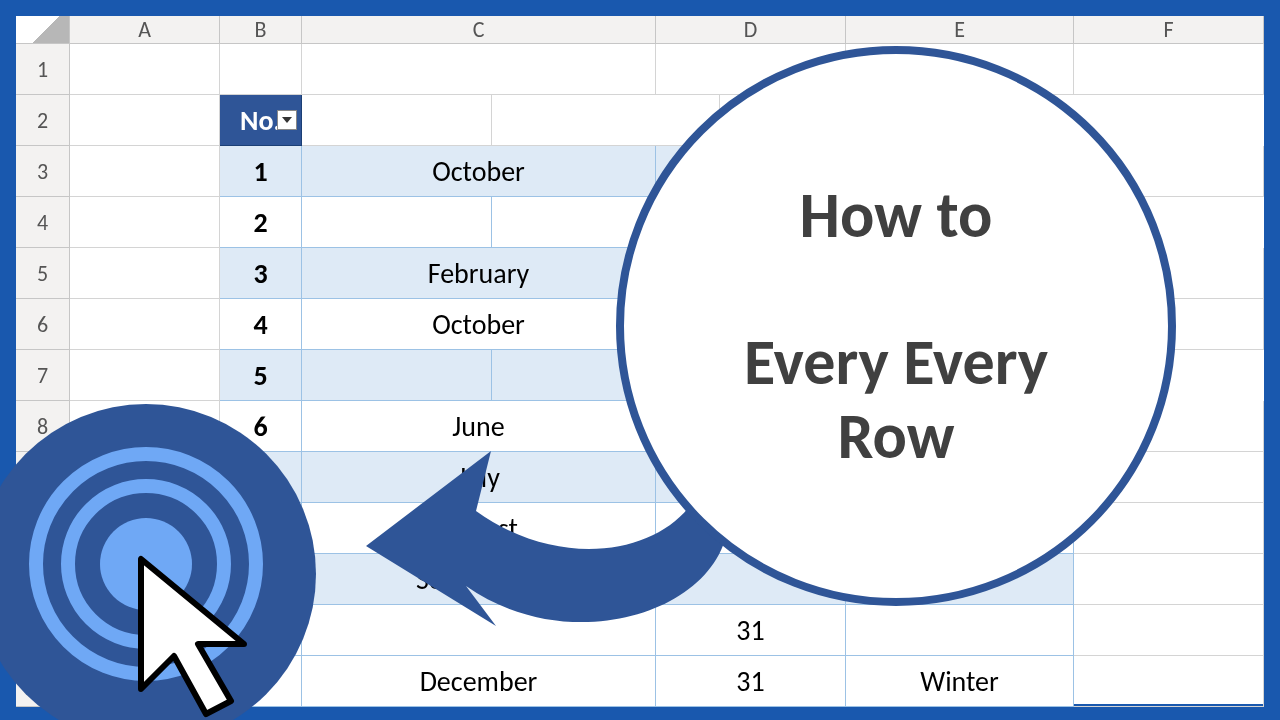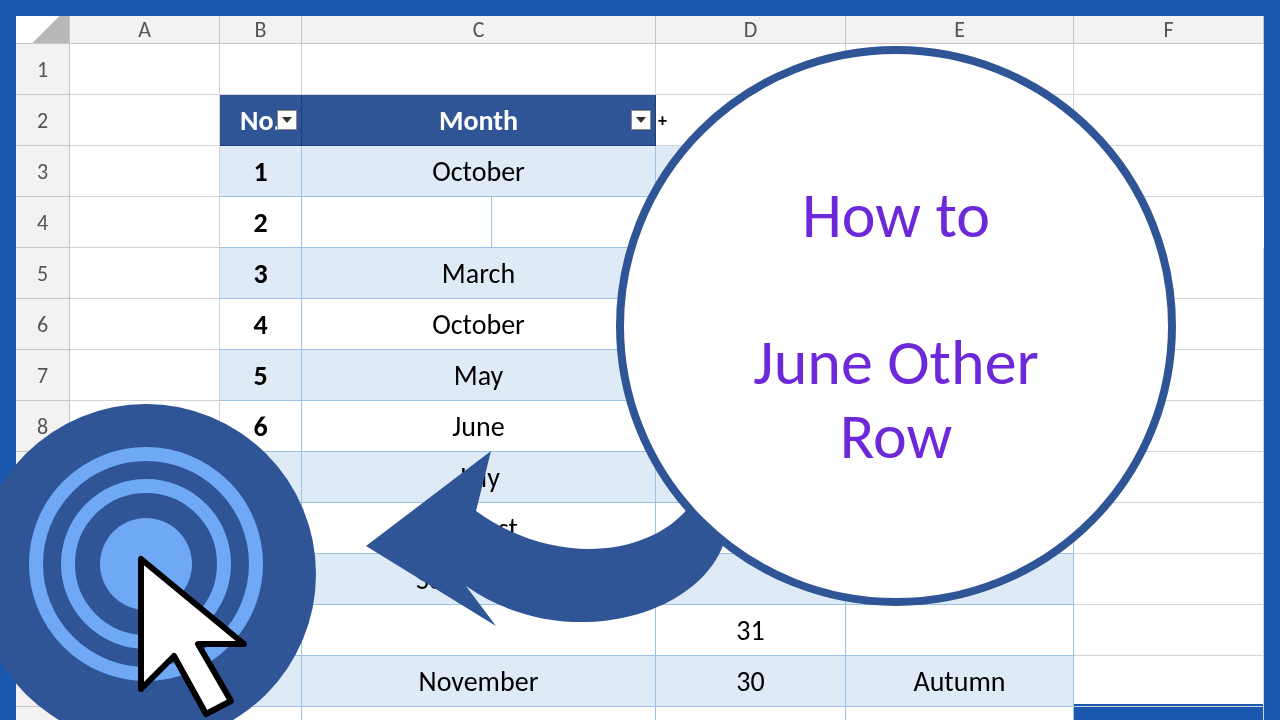--- a/index.html
+++ b/index.html
@@ -105,22 +105,23 @@
     border-radius: 50%;
     background: #fff;
     border: 8px solid #2F5597;
     display: flex; align-items: center; justify-content: center;
     text-align: center;
     z-index: 20;
   }
   .callout-text {
     font-size: 64px;
     line-height: 1.15;
-    color: #6d28d9;
+    color: #404040;
     padding: 40px;
+    font-weight: bold;
   }
   
   
   .arrow-wrap {
     position: absolute;
     z-index: 15;
     left: 330px; top: 320px;
     width: 420px; height: 320px;
     pointer-events: none;
   }
@@ -160,25 +161,20 @@
       <div class="cell wF"></div>
     </div>
 
     <div class="row">
       <div class="row-h">2</div>
       <div class="cell wA"></div>
       <div class="cell th wB">
         <span>No.</span>
         <span class="filter-btn"></span>
       </div>
-      <div class="cell th wC">
-        <span>Month</span>
-        <span class="filter-btn"></span>
-        <span class="plus-mark">+</span>
-      </div>
       <div class="cell wD"></div>
       <div class="cell wE"></div>
       <div class="cell wF"></div>
     </div>
 
     <div class="row">
       <div class="row-h">3</div>
       <div class="cell wA"></div>
       <div class="cell td shade num wB">1</div>
       <div class="cell td shade wC">October</div>
@@ -193,41 +189,40 @@
       <div class="cell td num wB">2</div>
       <div class="cell td wD"></div>
       <div class="cell td wE"></div>
       <div class="cell wF"></div>
     </div>
 
     <div class="row">
       <div class="row-h">5</div>
       <div class="cell wA"></div>
       <div class="cell td shade num wB">3</div>
-      <div class="cell td shade wC">March</div>
+      <div class="cell td shade wC">February</div>
       <div class="cell td shade wD"></div>
       <div class="cell td shade wE"></div>
       <div class="cell wF"></div>
     </div>
 
     <div class="row">
       <div class="row-h">6</div>
       <div class="cell wA"></div>
       <div class="cell td num wB">4</div>
       <div class="cell td wC">October</div>
       <div class="cell td wD"></div>
       <div class="cell td wE"></div>
       <div class="cell wF"></div>
     </div>
 
     <div class="row">
       <div class="row-h">7</div>
       <div class="cell wA"></div>
       <div class="cell td shade num wB">5</div>
-      <div class="cell td shade wC">May</div>
       <div class="cell td shade wD"></div>
       <div class="cell td shade wE"></div>
       <div class="cell wF"></div>
     </div>
 
     <div class="row">
       <div class="row-h">8</div>
       <div class="cell wA"></div>
       <div class="cell td num wB">6</div>
       <div class="cell td wC">June</div>
@@ -269,29 +264,20 @@
     <div class="row">
       <div class="row-h">12</div>
       <div class="cell wA"></div>
       <div class="cell td num wB">10</div>
       <div class="cell td wC"></div>
       <div class="cell td wD">31</div>
       <div class="cell td wE"></div>
       <div class="cell wF"></div>
     </div>
 
-    <div class="row">
-      <div class="row-h">13</div>
-      <div class="cell wA"></div>
-      <div class="cell td shade num wB"></div>
-      <div class="cell td shade wC">November</div>
-      <div class="cell td shade wD">30</div>
-      <div class="cell td shade wE">Autumn</div>
-      <div class="cell wF"></div>
-    </div>
 
     <div class="row">
       <div class="row-h">14</div>
       <div class="cell wA"></div>
       <div class="cell td num wB"></div>
       <div class="cell td wC">December</div>
       <div class="cell td wD">31</div>
       <div class="cell td wE">Winter</div>
       <div class="cell wF"></div>
     </div>
@@ -302,21 +288,21 @@
     <path d="M 380 200 
              C 360 280, 220 320, 120 250
              L 150 290 L 20 210 L 145 115 L 130 175
              C 220 240, 330 215, 355 150 Z" fill="#2F5597"></path>
   </svg>
 
   <div class="callout">
     <div class="callout-text">
       <span>How to</span><br>
       <br>
-      <span>June Other</span><br>
+      <span>Every Every</span><br>
       <span>Row</span>
     </div>
   </div>
 
   <svg class="logo" viewBox="0 0 340 340">
     <circle cx="170" cy="170" r="170" fill="#2F5597"></circle>
     <circle cx="170" cy="160" r="110" fill="none" stroke="#6FA8F5" stroke-width="14"></circle>
     <circle cx="170" cy="160" r="78" fill="none" stroke="#6FA8F5" stroke-width="14"></circle>
     <circle cx="170" cy="160" r="46" fill="#6FA8F5"></circle>
     <path d="M 165 155 L 165 285 L 198 252 L 230 310 L 255 297 L 222 240 L 268 240 Z" fill="#fff" stroke="#000" stroke-width="6" stroke-linejoin="round"></path>

